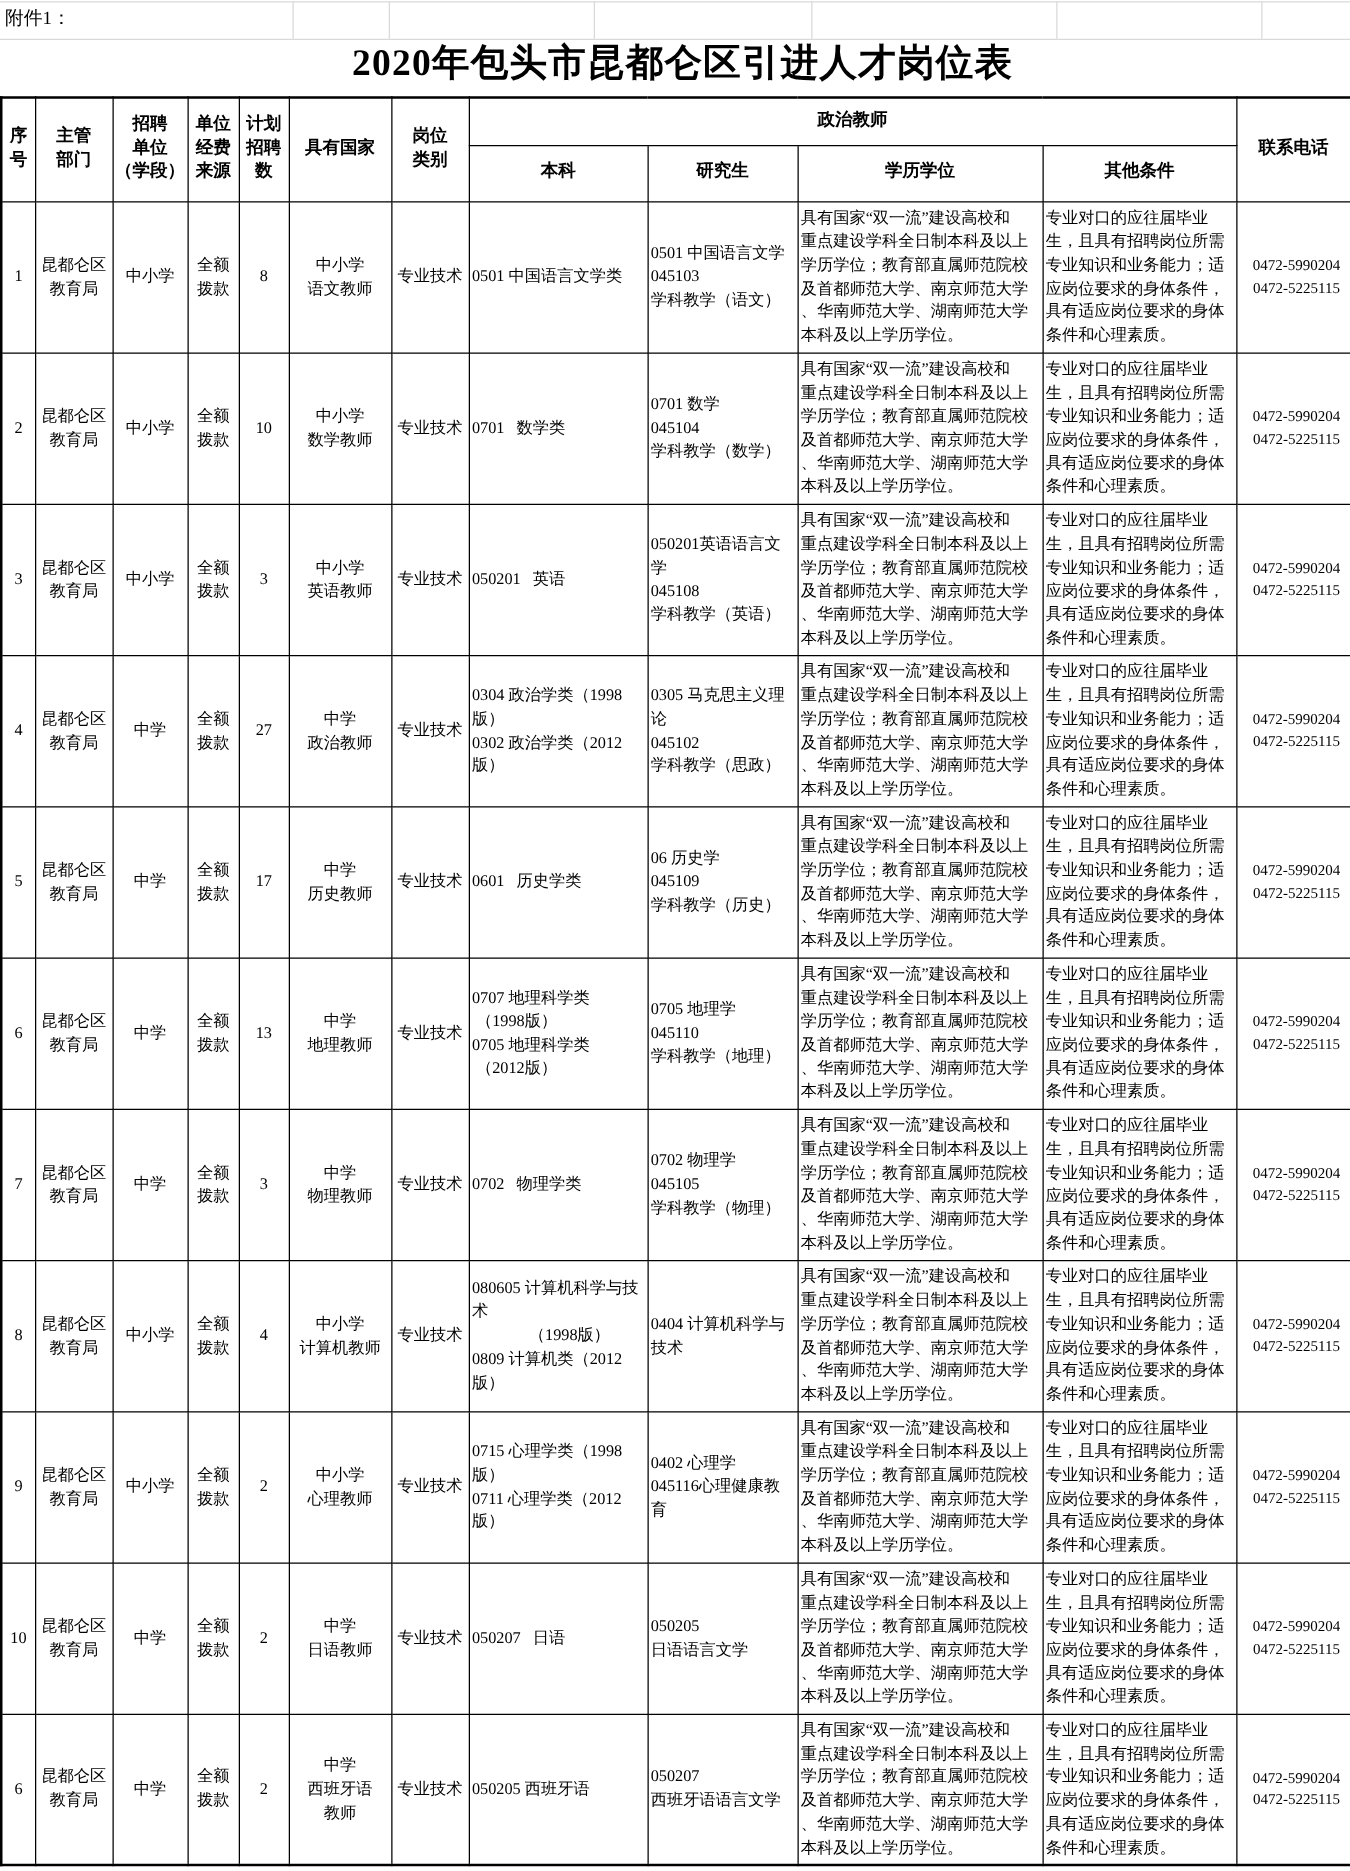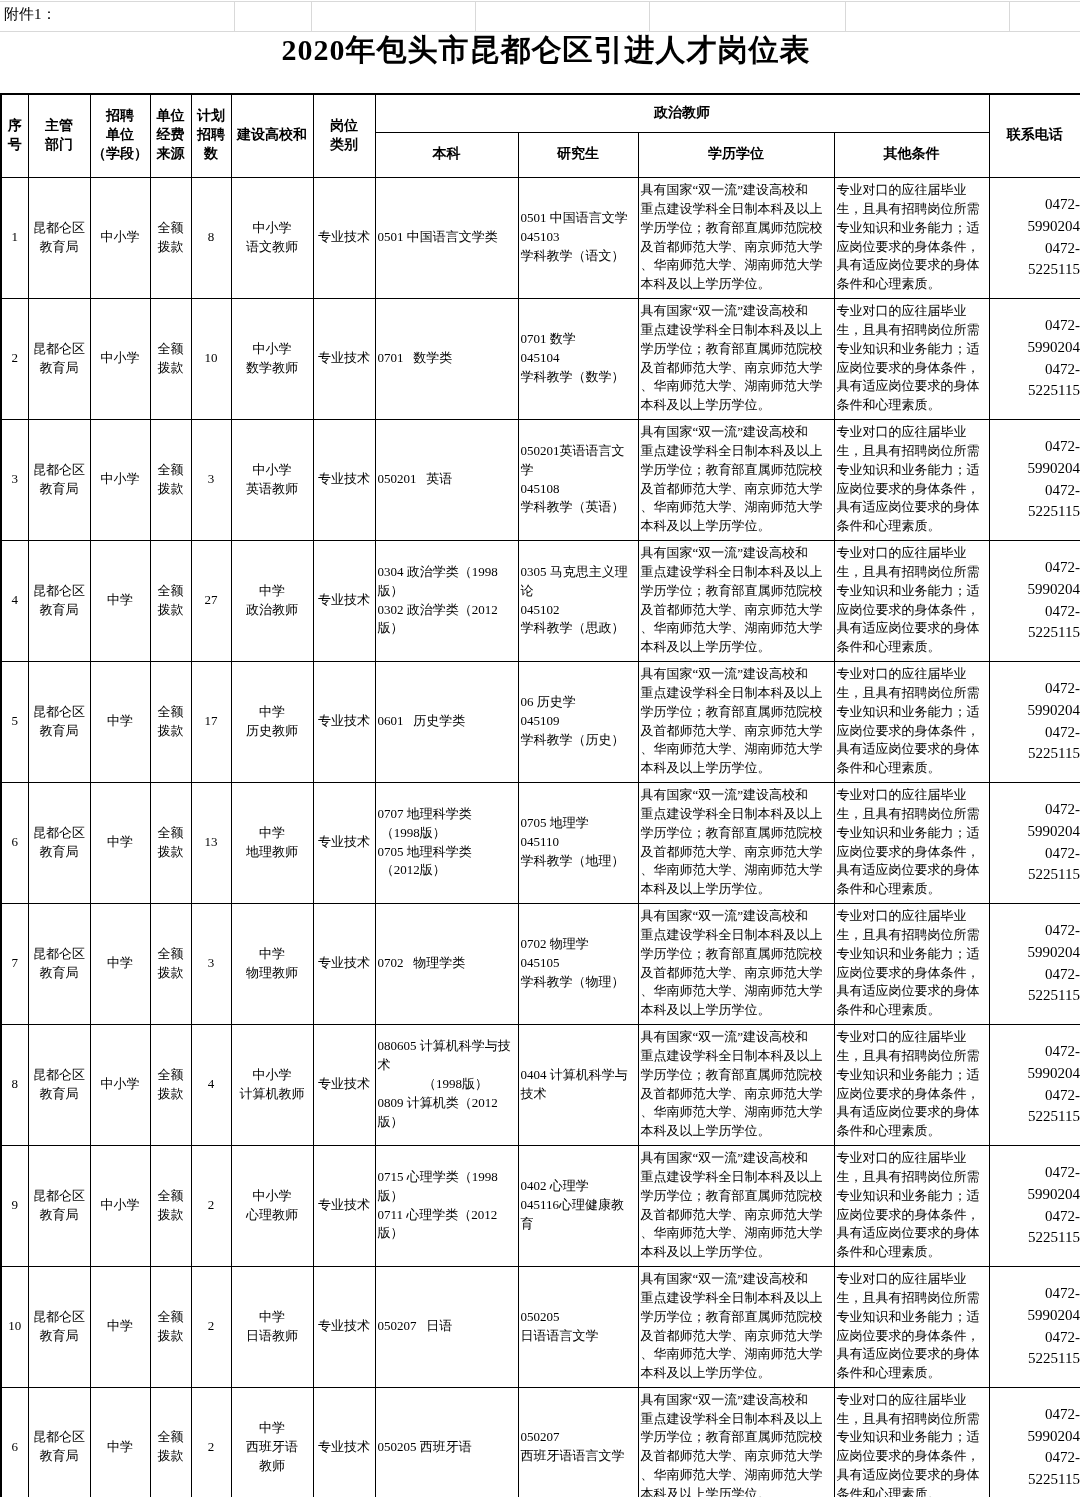--- a/index.html
+++ b/index.html
@@ -1,21 +1,21 @@
 <!DOCTYPE html>
 <html><head>
 <meta charset="utf-8">
 <style>
   html,body{margin:0;padding:0;background:#fff;}
   .page{
     position:relative;width:1080px;height:1497px;background:#fff;color:#000;
     font-family:"Liberation Serif","DejaVu Serif",serif;overflow:hidden;
   }
   
-  .topband{position:relative;height:93px;font-family:Liberation Serif, serif;}
+  .topband{position:relative;height:77px;font-family:Liberation Serif, serif;}
   .gl{position:absolute;background:#d9d9d9;}
   .gl.h{height:1px;left:0;width:1080px;}
   .gl.v{width:1px;top:1px;height:30px;}
   .attachment{position:absolute;top:5px;left:4px;font-size:15px;}
   .title{
     position:absolute;top:30px;left:0;right:0;text-align:center;
     font-size:30px;font-weight:bold;letter-spacing:1px;white-space:nowrap;margin-left:12px;
   }
   table.jobs{
     border-collapse:collapse;table-layout:fixed;width:1080px;
@@ -25,21 +25,21 @@
   th{
     font-size:14px;font-weight:bold;text-align:center;
     white-space:pre-line;line-height:1.35;padding:0;
   }
   tr.h1{height:38px;}
   tr.h2{height:45px;}
   tbody tr{height:121px;}
   td{font-size:13px;line-height:1.45;white-space:pre-wrap;}
   td.c{text-align:center;padding:0 1px;}
   td.l{text-align:left;padding:0 2px;}
-  td.phone{text-align:right;padding:0 0 0 5px;font-size:15px;letter-spacing:0;}
+  td.phone{text-align:center;padding:0 0 0 5px;font-size:12px;letter-spacing:0;}
 </style>
 </head>
 <body>
 
 <div class="page">
 
   <div class="topband">
     <div class="gl h" style="top:1px;"></div>
     <div class="gl h" style="top:31px;"></div>
     <div class="gl v" style="left:234px;"></div>
@@ -75,21 +75,21 @@
 部门</th>
         <th rowspan="2">招聘
 单位
 （学段）</th>
         <th rowspan="2">单位
 经费
 来源</th>
         <th rowspan="2">计划
 招聘
 数</th>
-        <th rowspan="2">建设高校和</th>
+        <th rowspan="2">具有国家</th>
         <th rowspan="2">岗位
 类别</th>
         <th colspan="4">政治教师</th>
         <th rowspan="2">联系电话</th>
       </tr>
       <tr class="h2">
         <th>本科</th>
         <th>研究生</th>
         <th>学历学位</th>
         <th>其他条件</th>

